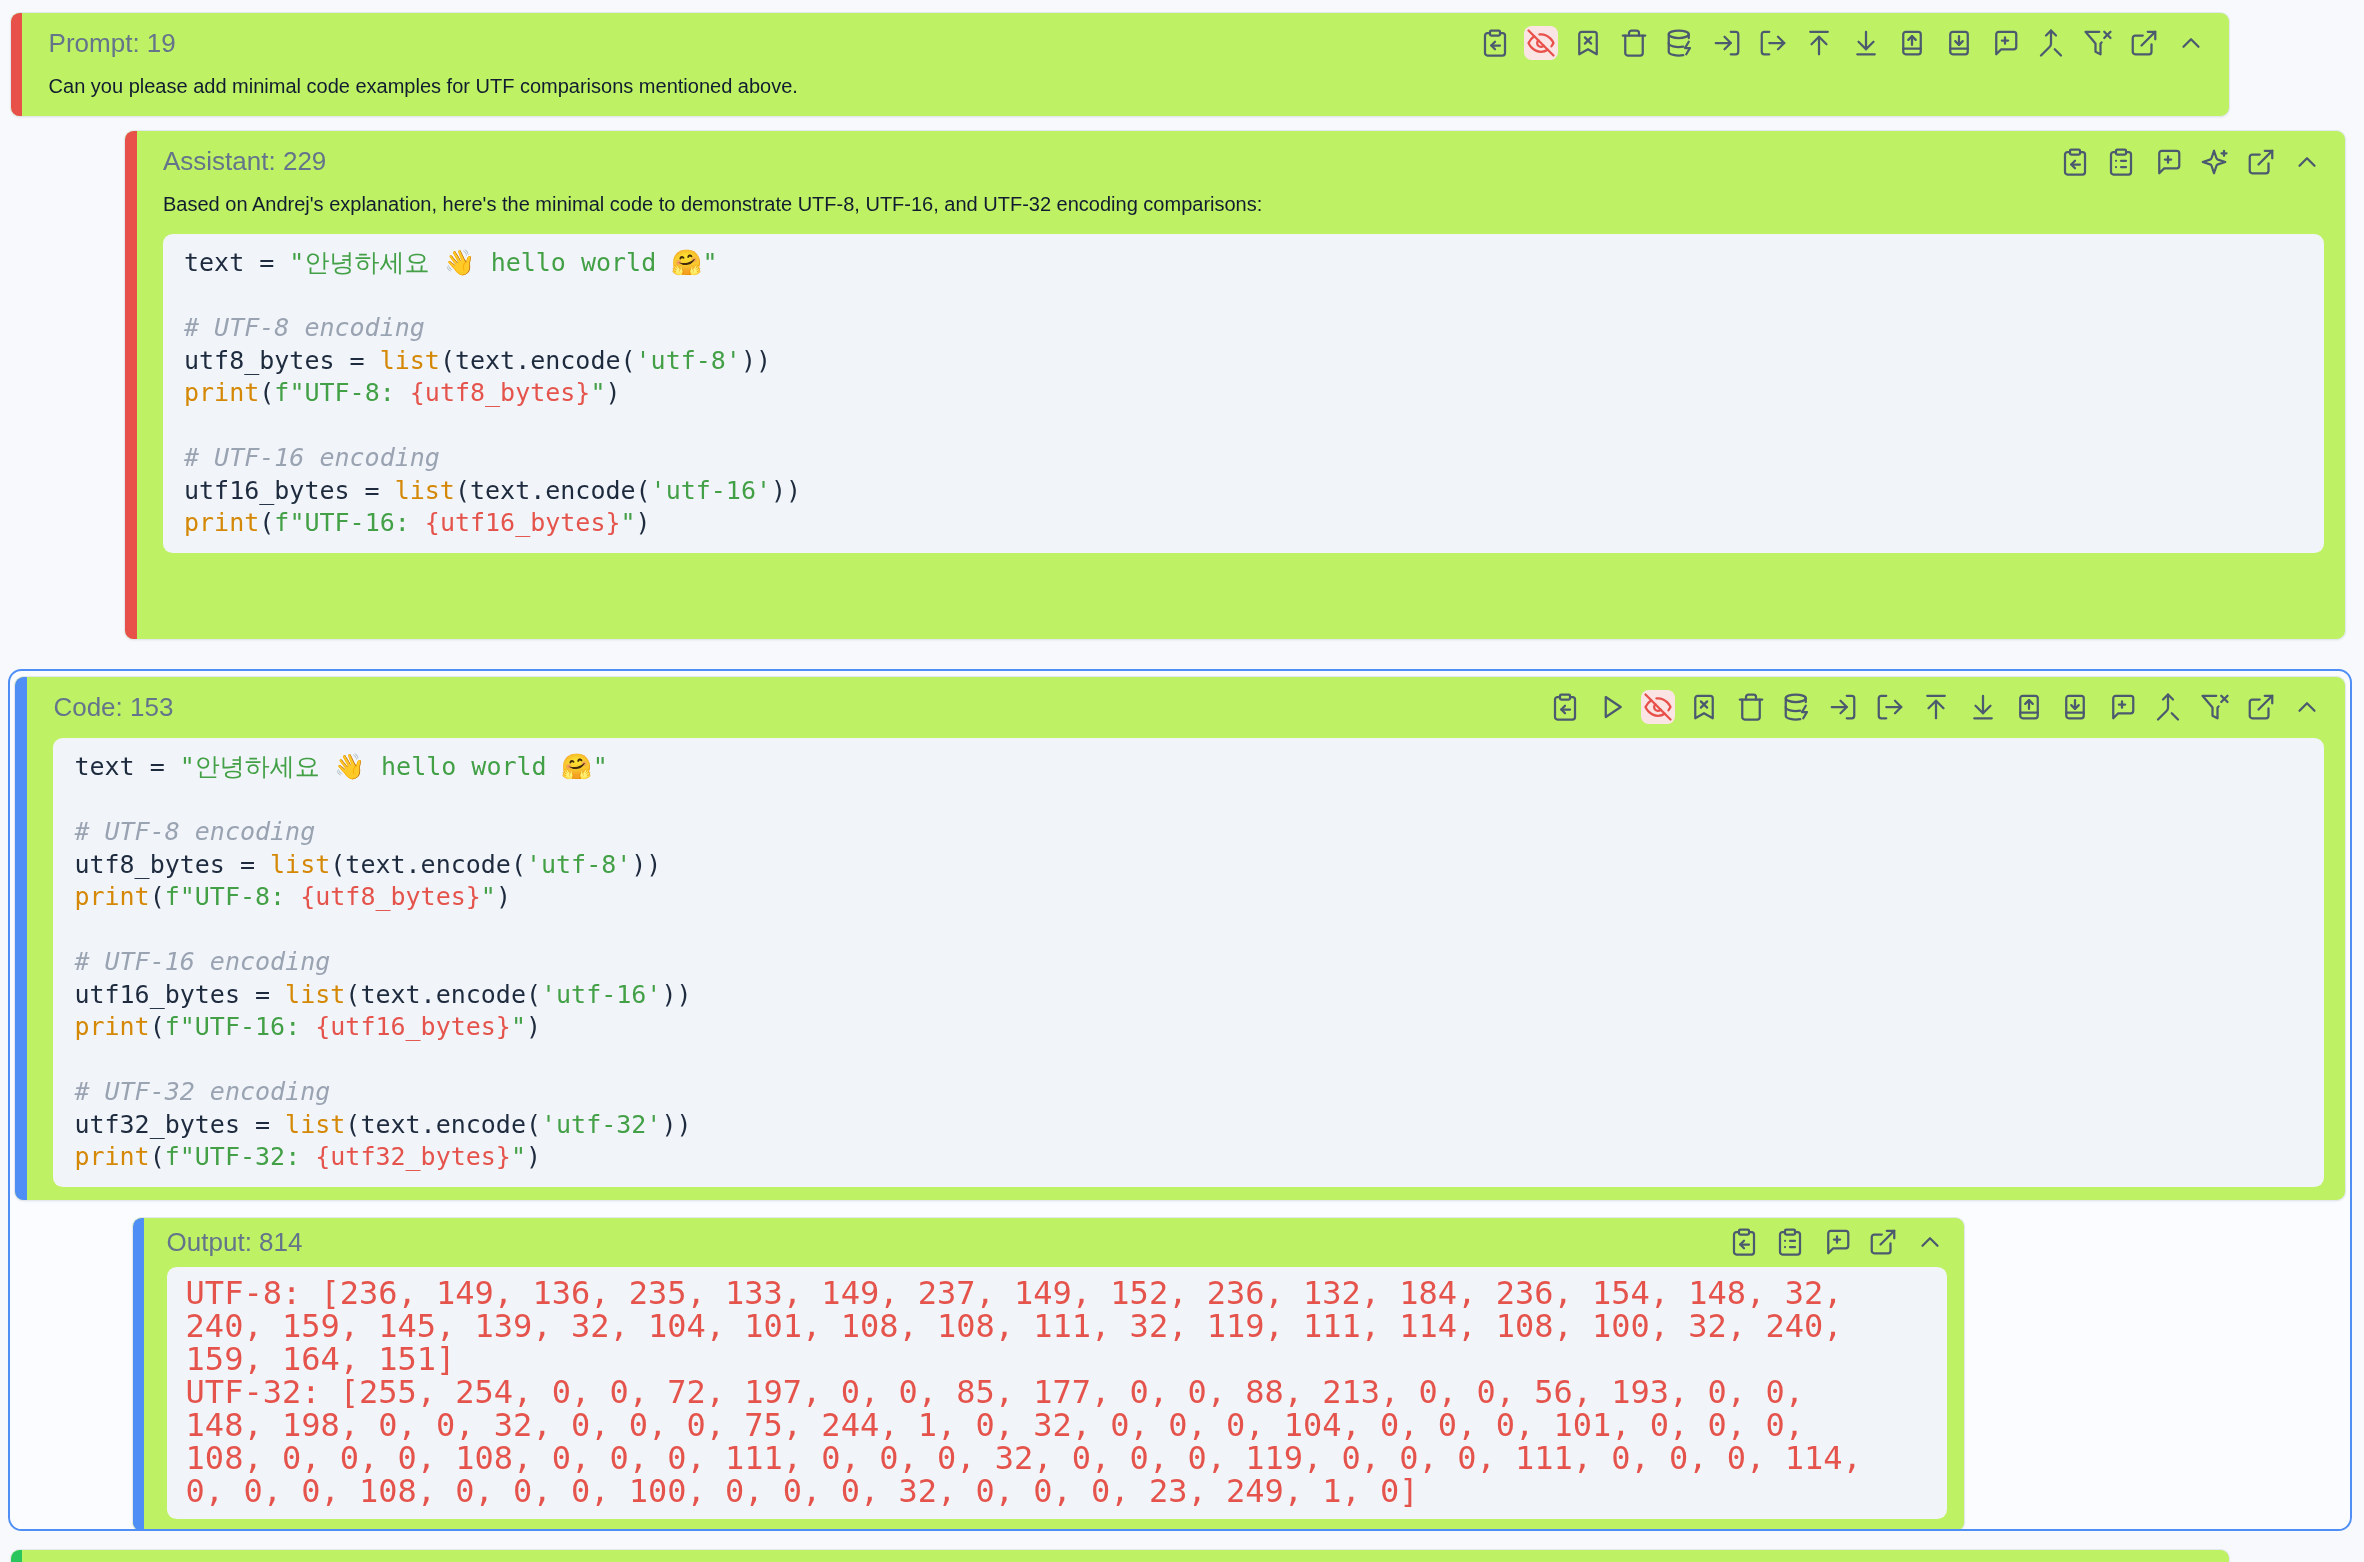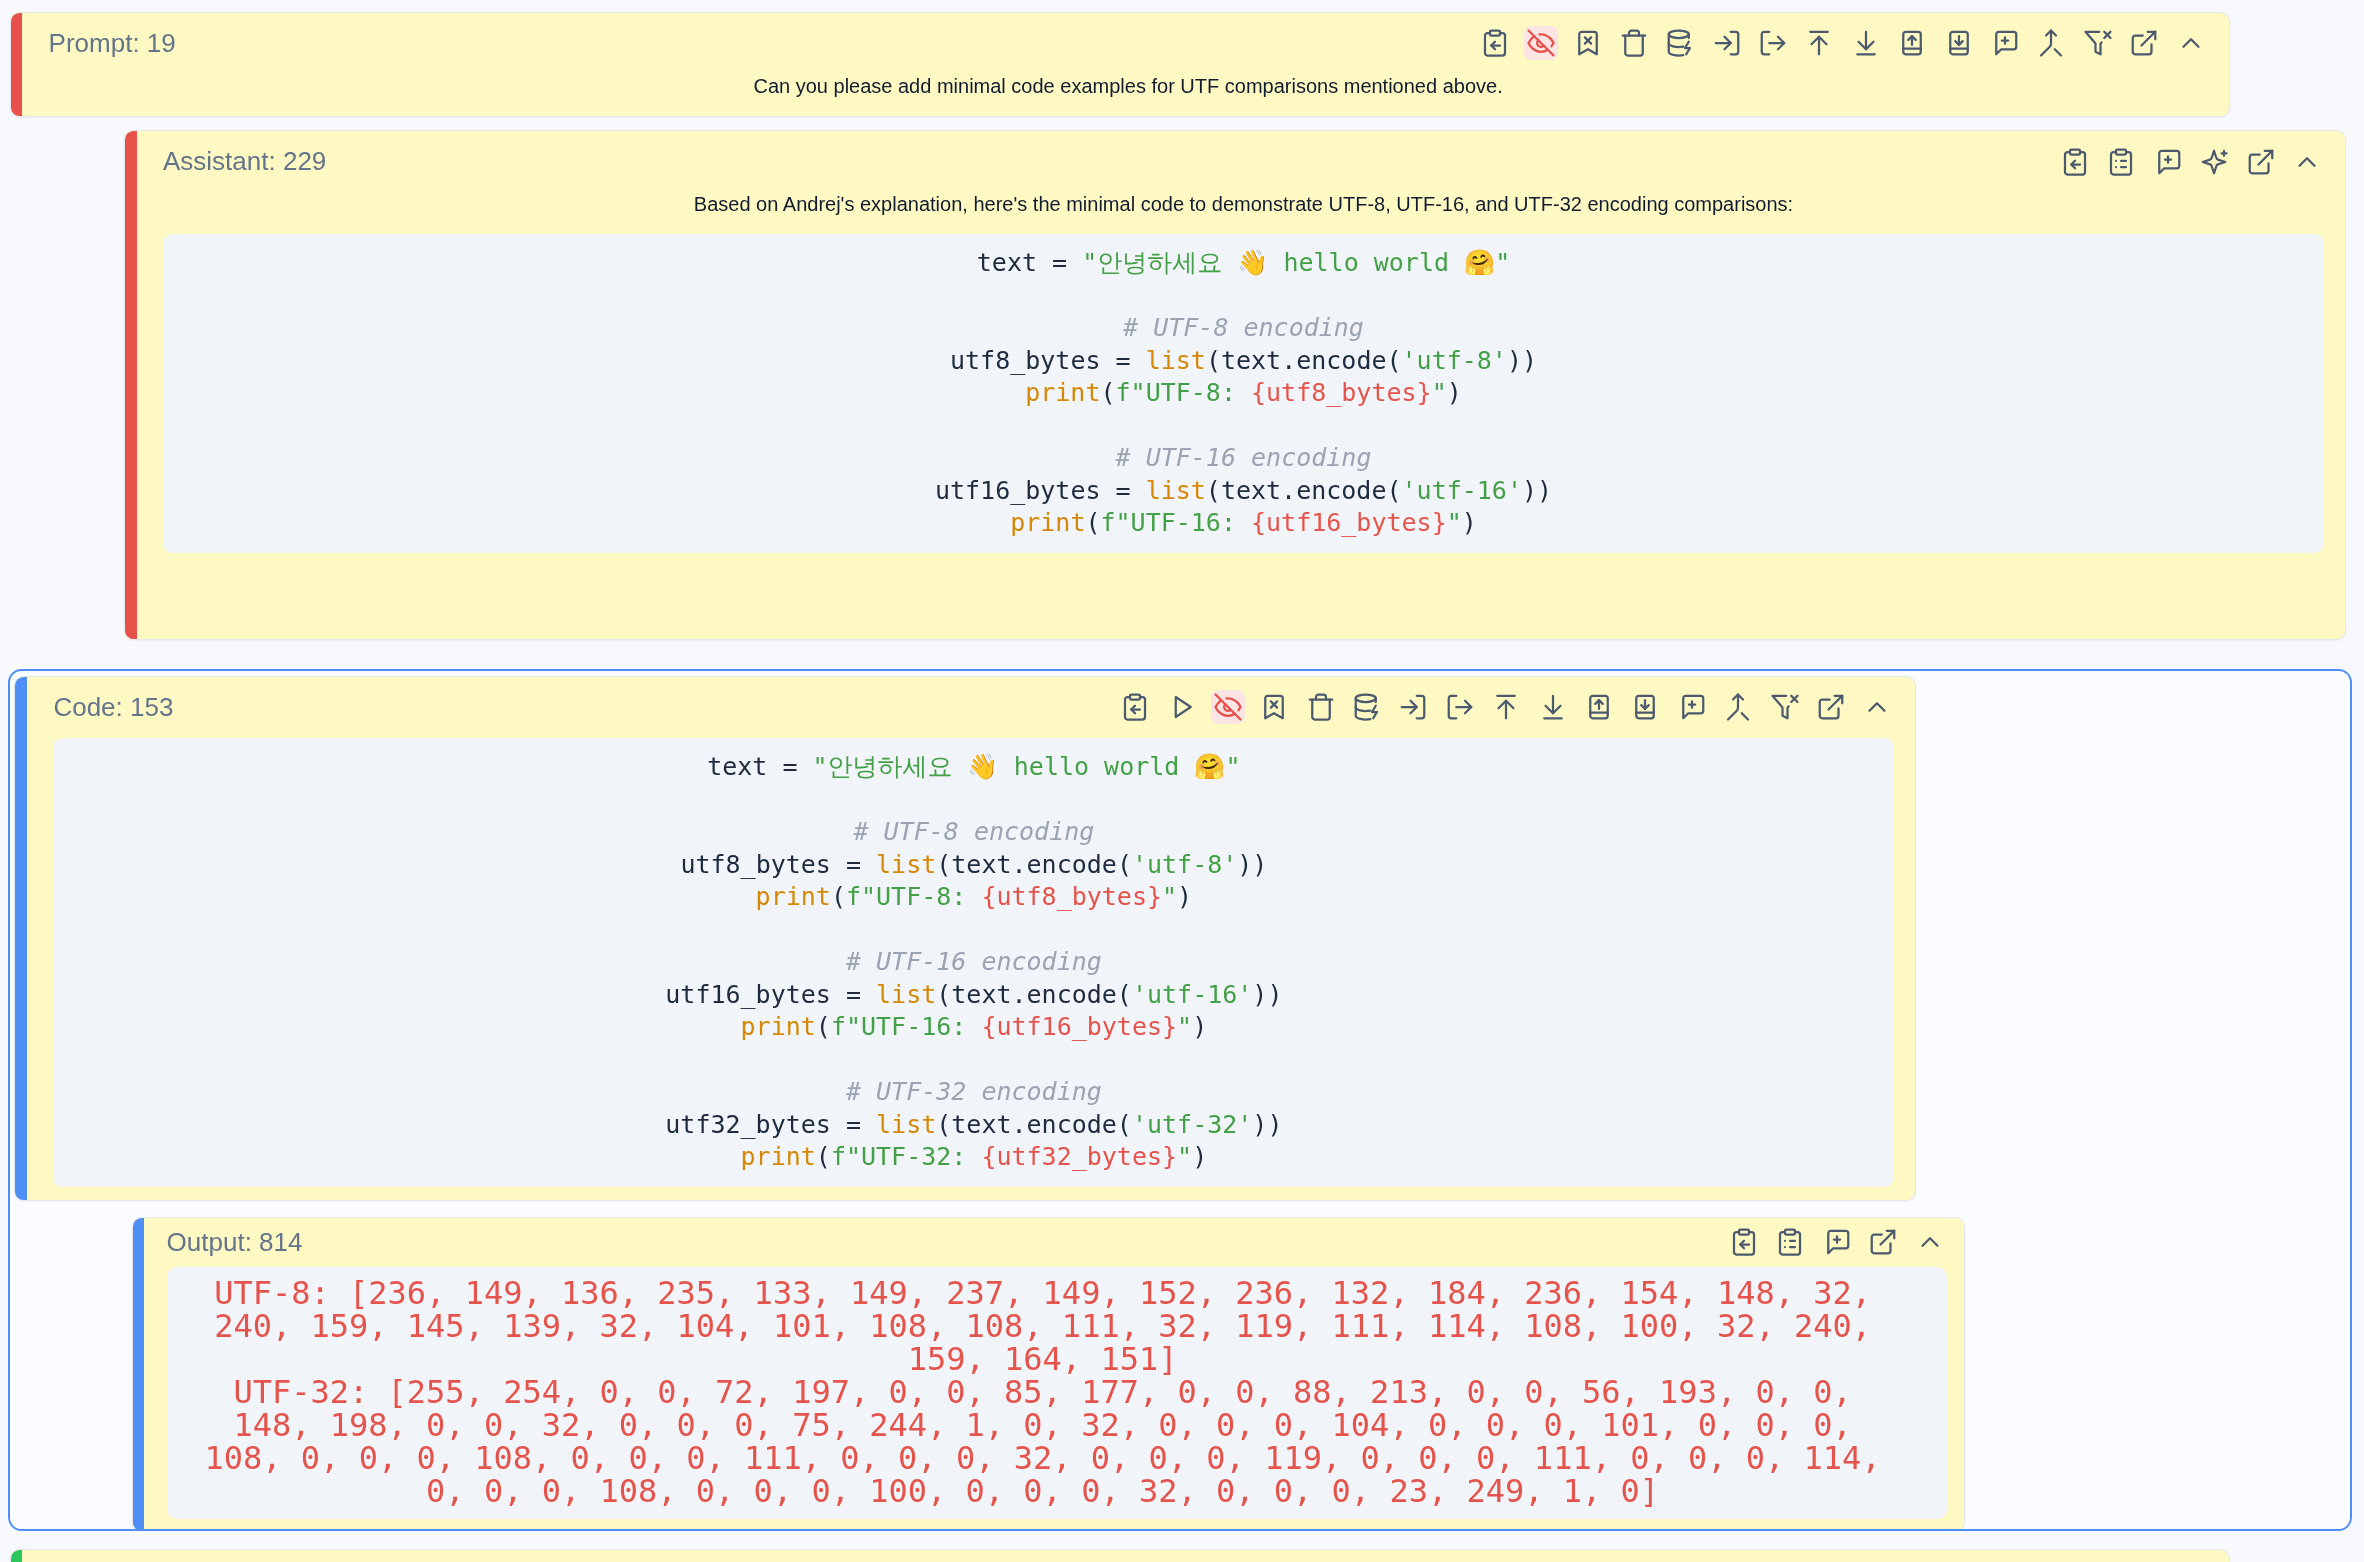--- a/index.html
+++ b/index.html
@@ -3,23 +3,23 @@
 <meta charset="utf-8">
 <style>
   html,body{margin:0;padding:0;}
   body{
     width:2365px;height:1563px;overflow:hidden;position:relative;
     background:#f7f9fc;
     font-family:"Liberation Sans", sans-serif;
     -webkit-font-smoothing:antialiased;
   }
   .cell{
-    position:relative;background:#fef9c3;border:1.4px solid #e3e8ef;border-radius:9.6px;
+    position:relative;background:#bef264;border:1.4px solid #e3e8ef;border-radius:9.6px;
     box-shadow:0 1px 1.9px rgba(15,23,42,.05);
-    padding:11.5px 21px 13.4px 38px;box-sizing:border-box;overflow:hidden;text-align:center;
+    padding:11.5px 21px 13.4px 38px;box-sizing:border-box;overflow:hidden;
   }
   .bar{position:absolute;left:0;top:0;bottom:0;width:11.5px;}
   .bar.red{background:#e8514a;}
   .bar.blue{background:#4e8ef5;}
   .bar.green{background:#2bc55e;}
   .cell-head{display:flex;align-items:center;justify-content:space-between;min-height:38px;}
   .cell-label{font-size:26px;color:#64748b;}
   .toolbar{display:flex;align-items:center;gap:12.4px;}
   .tbtn{width:34px;height:34px;border-radius:7.6px;display:flex;align-items:center;justify-content:center;color:#4b5a6e;cursor:pointer;flex:none;}
   .tbtn svg{width:30px;height:30px;display:block;}
@@ -39,21 +39,21 @@
     margin-top:7.6px;background:#f1f5f9;border-radius:9.6px;padding:9.6px 47px 11.5px 19px;
     font-family:"DejaVu Sans Mono", monospace;font-size:32px;line-height:33px;color:#e5544c;
   }
   .oline{white-space:pre-wrap;overflow-wrap:break-word;}
   #prompt-cell{position:absolute;left:9.6px;top:11.5px;width:2220px;height:105px;}
   #assistant-cell{position:absolute;left:124px;top:130px;width:2222px;height:510px;}
   #code-group{
     position:absolute;left:7.6px;top:669px;width:2344px;height:862px;box-sizing:border-box;
     background:#fafcff;border:2.9px solid #4e8ef5;border-radius:13.4px;overflow:hidden;
   }
-  .code-card{margin:4.8px 0 0 4.8px;width:1902px;}
+  .code-card{margin:4.8px 0 0 4.8px;width:2332px;}
   .output-card{margin:15.3px 0 0 122px;width:1833px;padding:7.6px 17px 11.5px 34px;}
   .output-card .cell-head{min-height:34px;}
   #next-card{position:absolute;left:9.6px;top:1549px;width:2220px;height:29px;border-radius:9.6px 9.6px 0 0;}
 </style>
 </head>
 <body>
 
 <div id="page">
 
   <section class="cell" id="prompt-cell">

